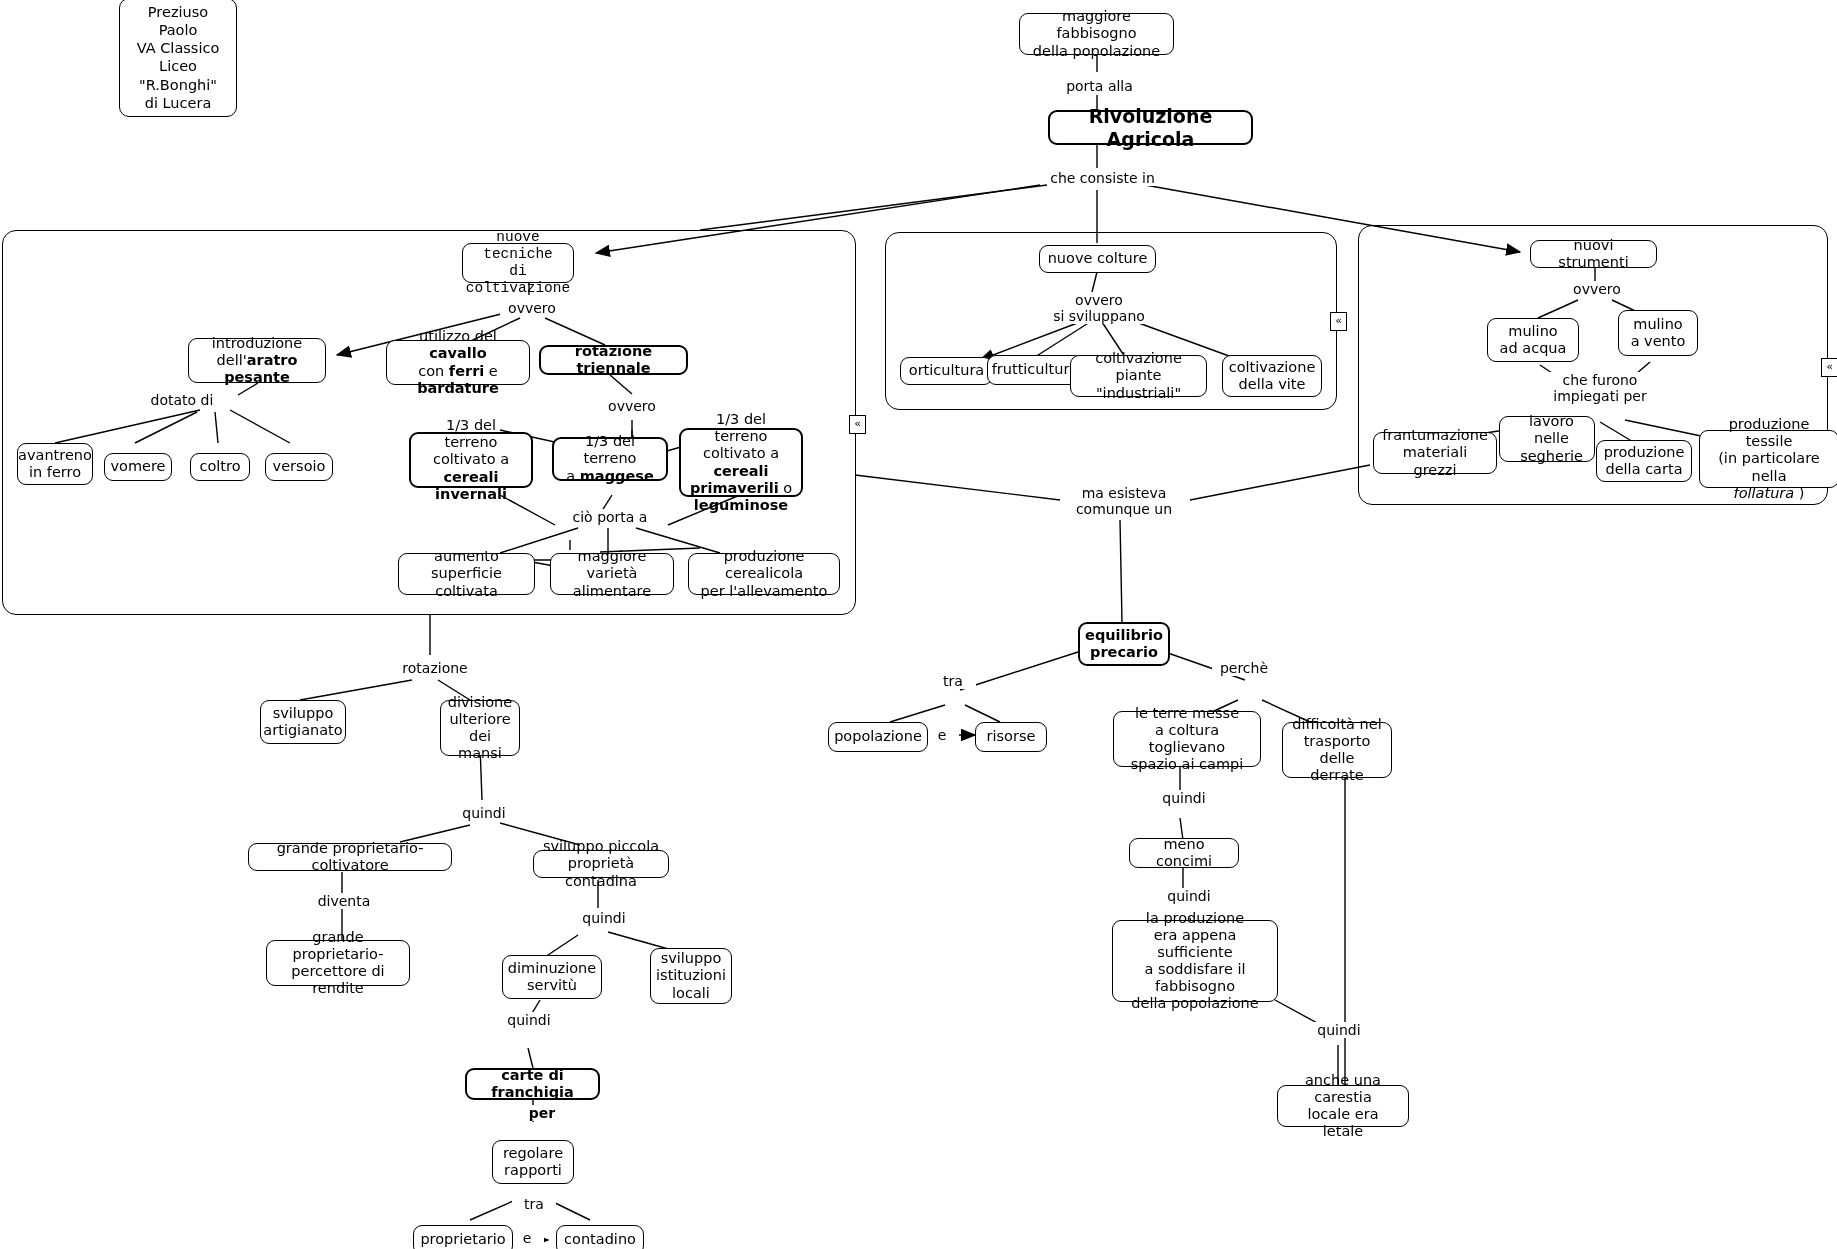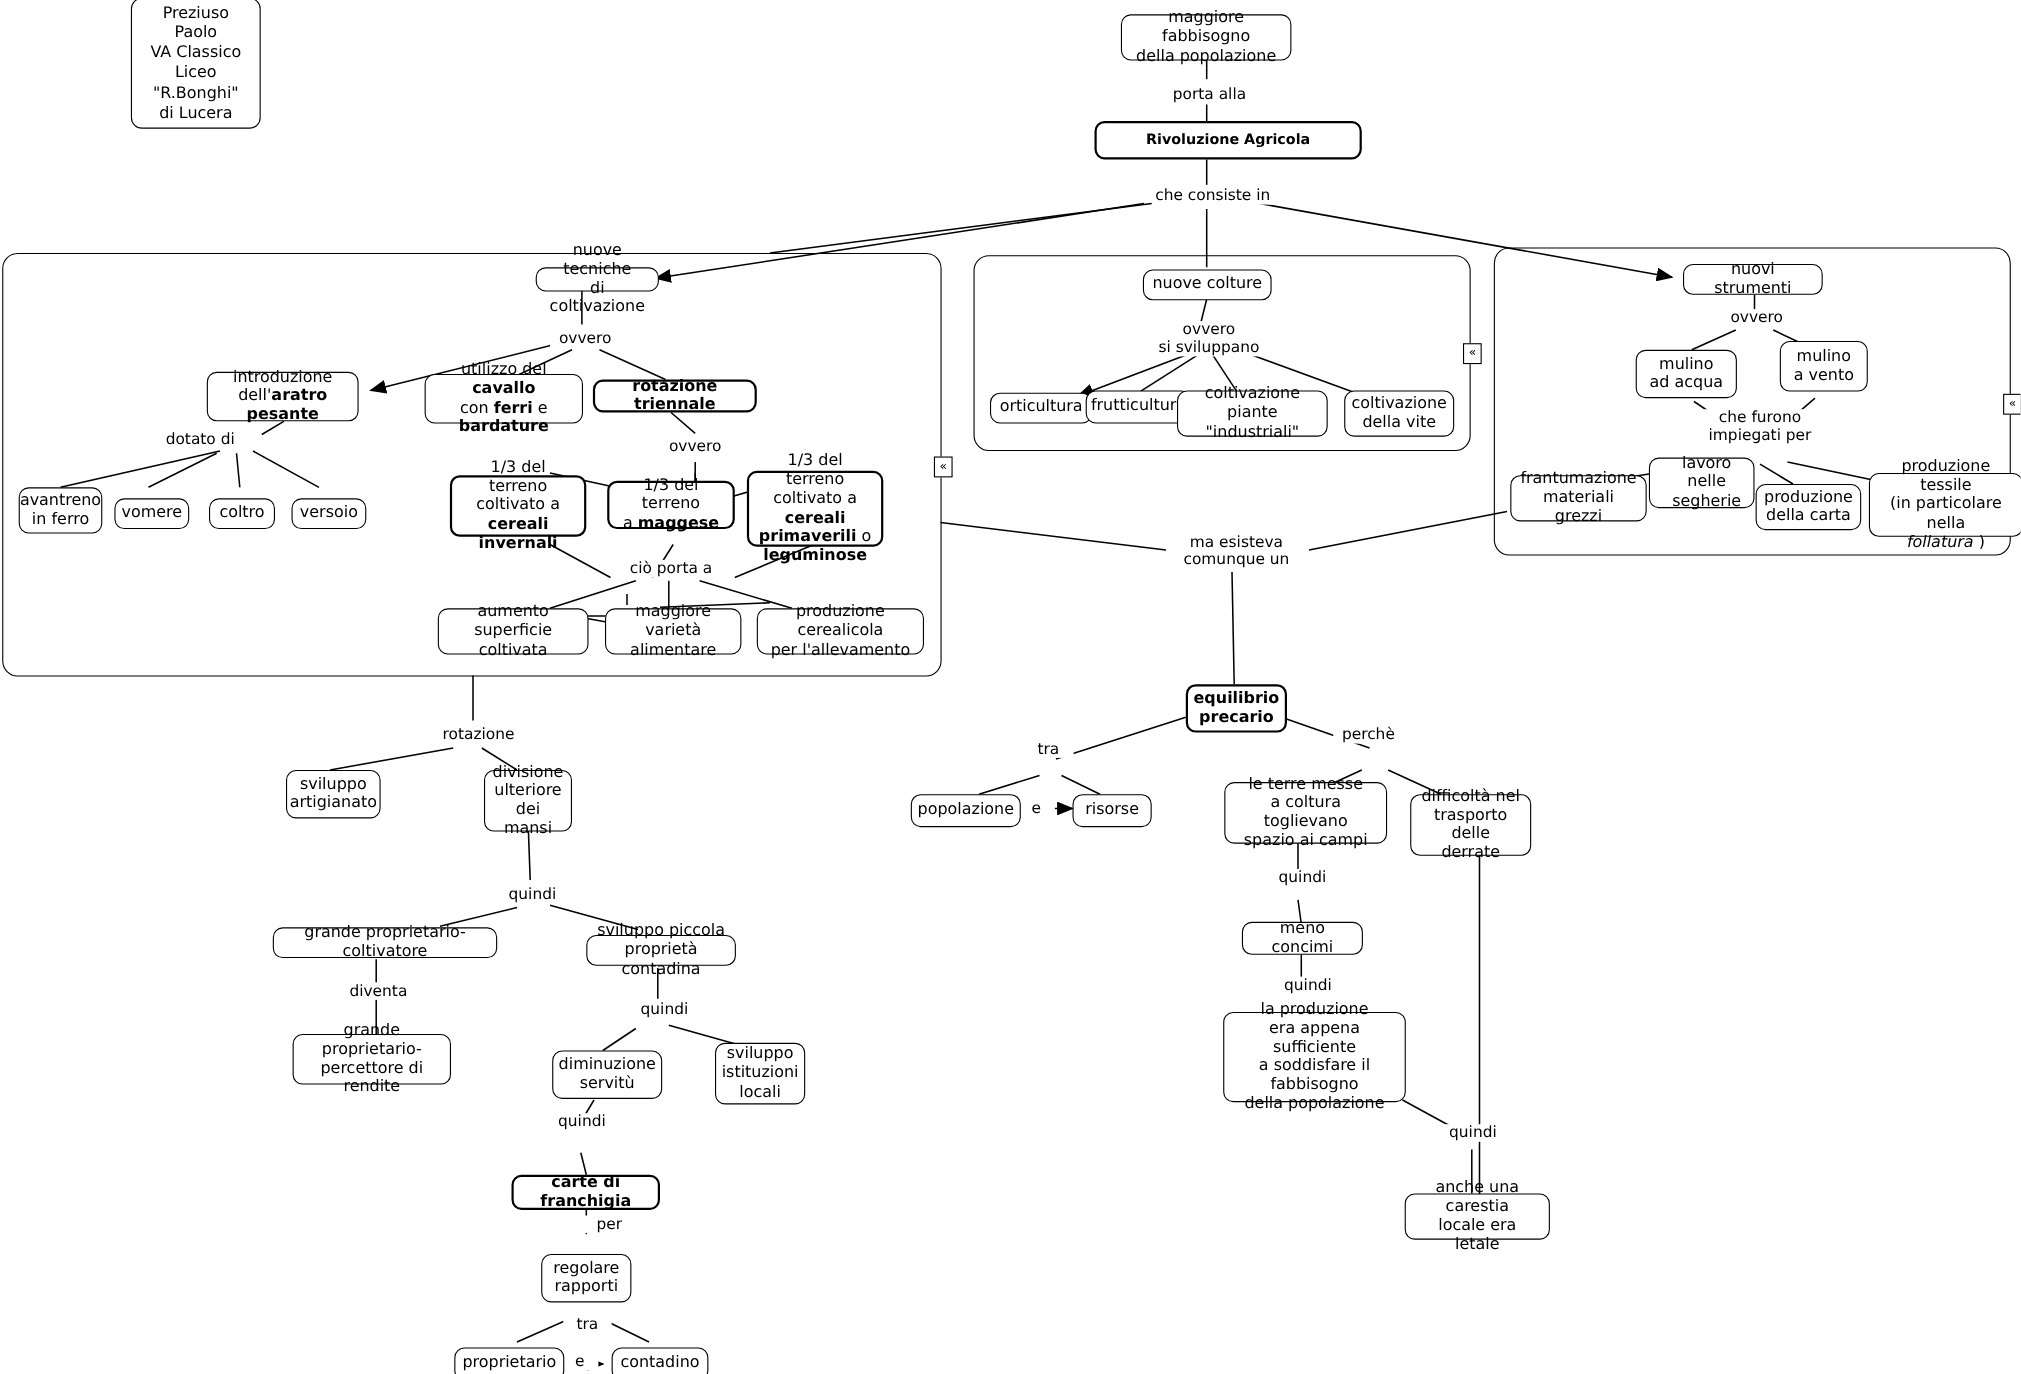--- a/index.html
+++ b/index.html
@@ -139,26 +139,26 @@
   <div class="chev" style="left:1330px;top:312px;">«</div>
 
   <div class="panel" style="left:1358px;top:225px;width:470px;height:280px;"></div>
   <div class="chev" style="left:1821px;top:358px;">«</div>
 
   <div class="node" style="left:1019px;top:13px;width:155px;height:42px;">
     <span style="white-space:pre-line">maggiore fabbisogno
 della popolazione</span>
   </div>
   <div class="lbl" style="left:1055px;top:78px;width:85px;">porta alla</div>
-  <div class="node b thick" style="left:995px;top:110px;width:243px;height:35px;font-size:13px;">
+  <div class="node b thick" style="left:1048px;top:110px;width:205px;height:35px;font-size:19px;">
     <span>Rivoluzione Agricola</span>
   </div>
   <div class="lbl" style="left:1048px;top:170px;width:105px;">che consiste in</div>
 
-  <div class="node" style="left:487px;top:243px;width:112px;height:22px;">
+  <div class="node" style="left:462px;top:243px;width:112px;height:40px;font-family:Liberation Mono, monospace;">
     <span style="white-space:pre-line">nuove tecniche
 di coltivazione</span>
   </div>
   <div class="lbl" style="left:500px;top:300px;width:60px;">ovvero</div>
 
   <div class="node" style="left:188px;top:338px;width:138px;height:45px;">
     <span>
       <span style="white-space:pre-line">introduzione
 dell'</span><b>aratro pesante</b>
     </span>
@@ -310,21 +310,21 @@
   </div>
   <div class="node" style="left:650px;top:948px;width:82px;height:56px;">
     <span style="white-space:pre-line">sviluppo
 istituzioni
 locali</span>
   </div>
   <div class="lbl" style="left:495px;top:1012px;width:64px;">quindi</div>
   <div class="node b thick" style="left:465px;top:1068px;width:135px;height:32px;">
     <span>carte di franchigia</span>
   </div>
-  <div class="lbl" style="left:527px;top:1105px;width:50px;">per</div>
+  <div class="lbl" style="left:515px;top:1105px;width:50px;font-weight:bold;">per</div>
   <div class="node" style="left:492px;top:1140px;width:82px;height:44px;">
     <span style="white-space:pre-line">regolare
 rapporti</span>
   </div>
   <div class="lbl" style="left:512px;top:1196px;width:40px;">tra</div>
   <div class="node" style="left:413px;top:1225px;width:100px;height:30px;">
     <span>proprietario</span>
   </div>
   <div class="lbl" style="left:510px;top:1230px;width:30px;">e</div>
   <div class="node" style="left:556px;top:1225px;width:88px;height:30px;">

